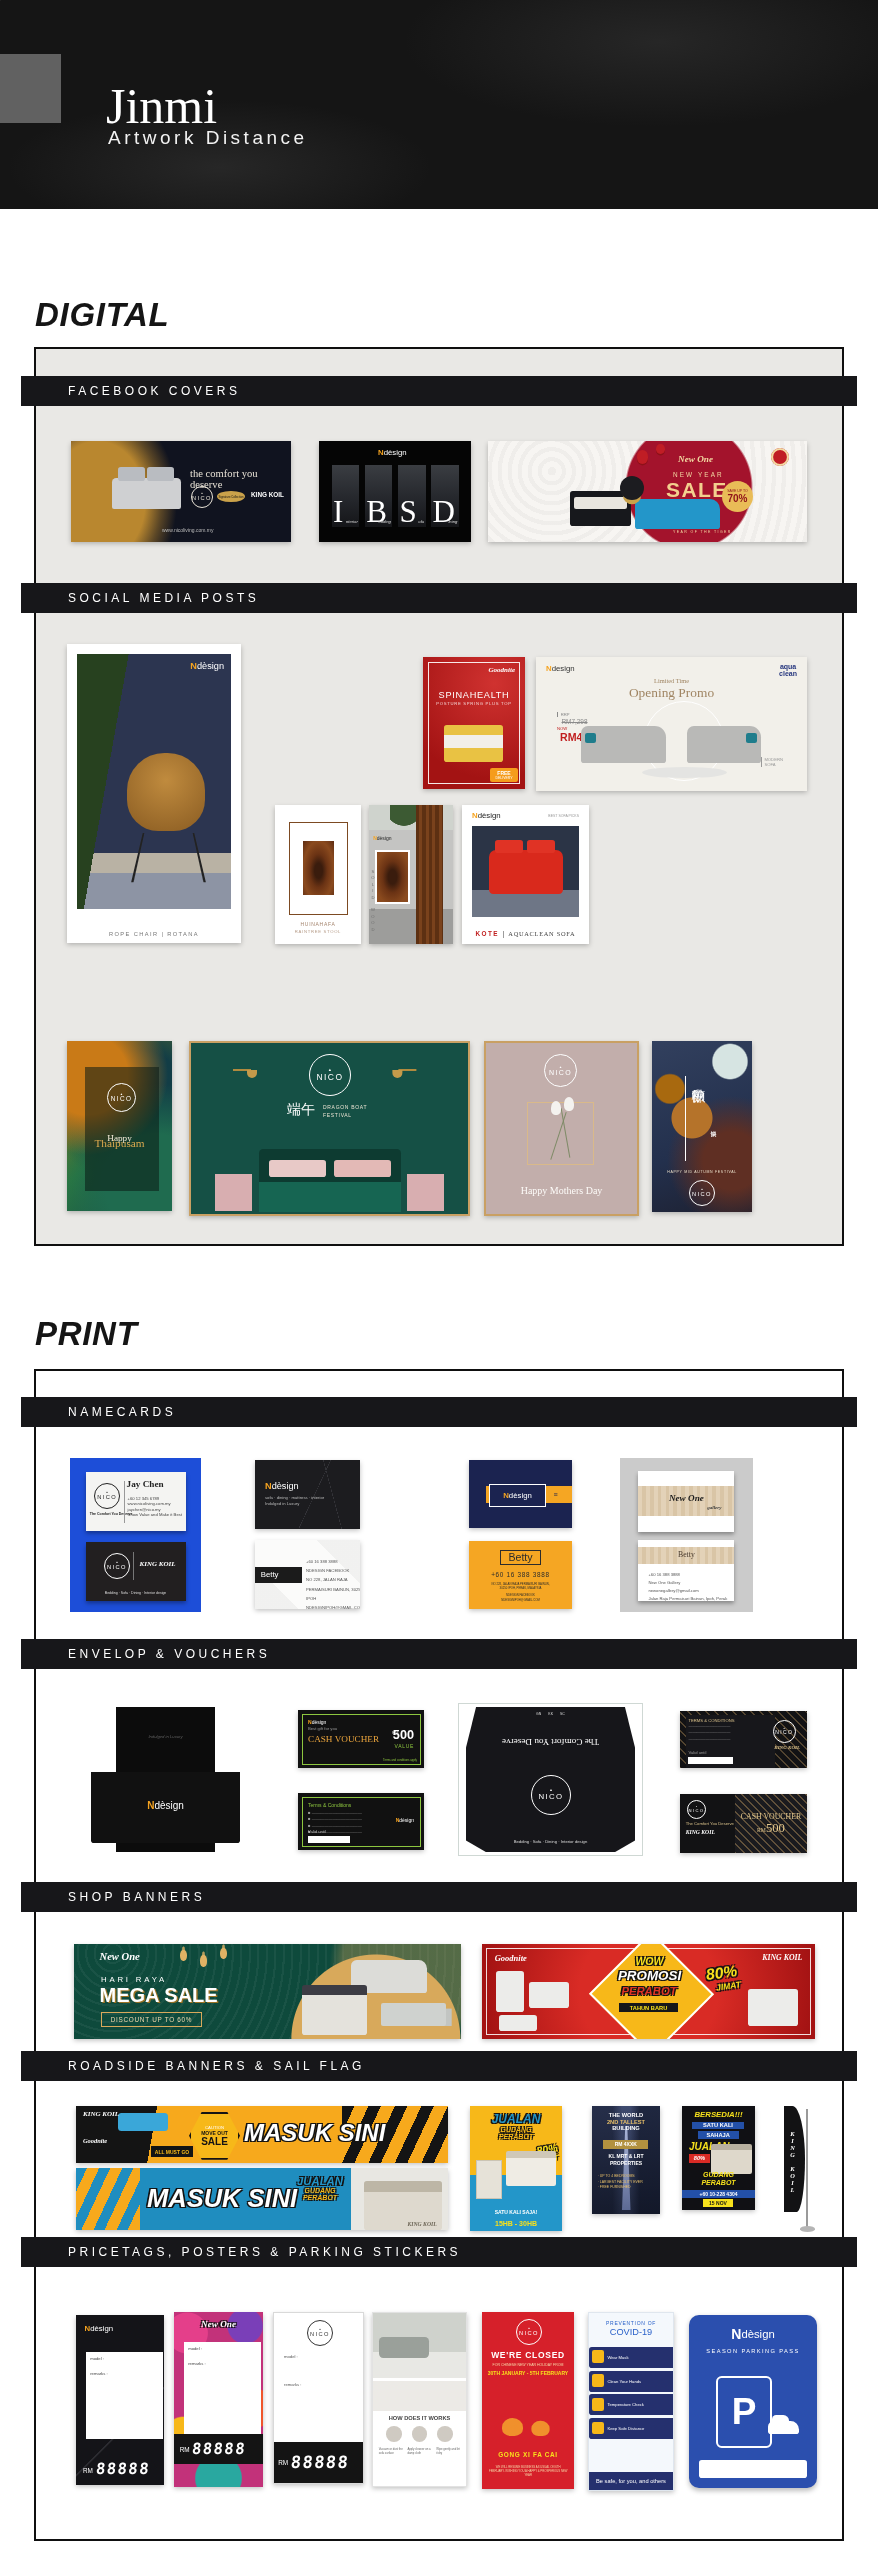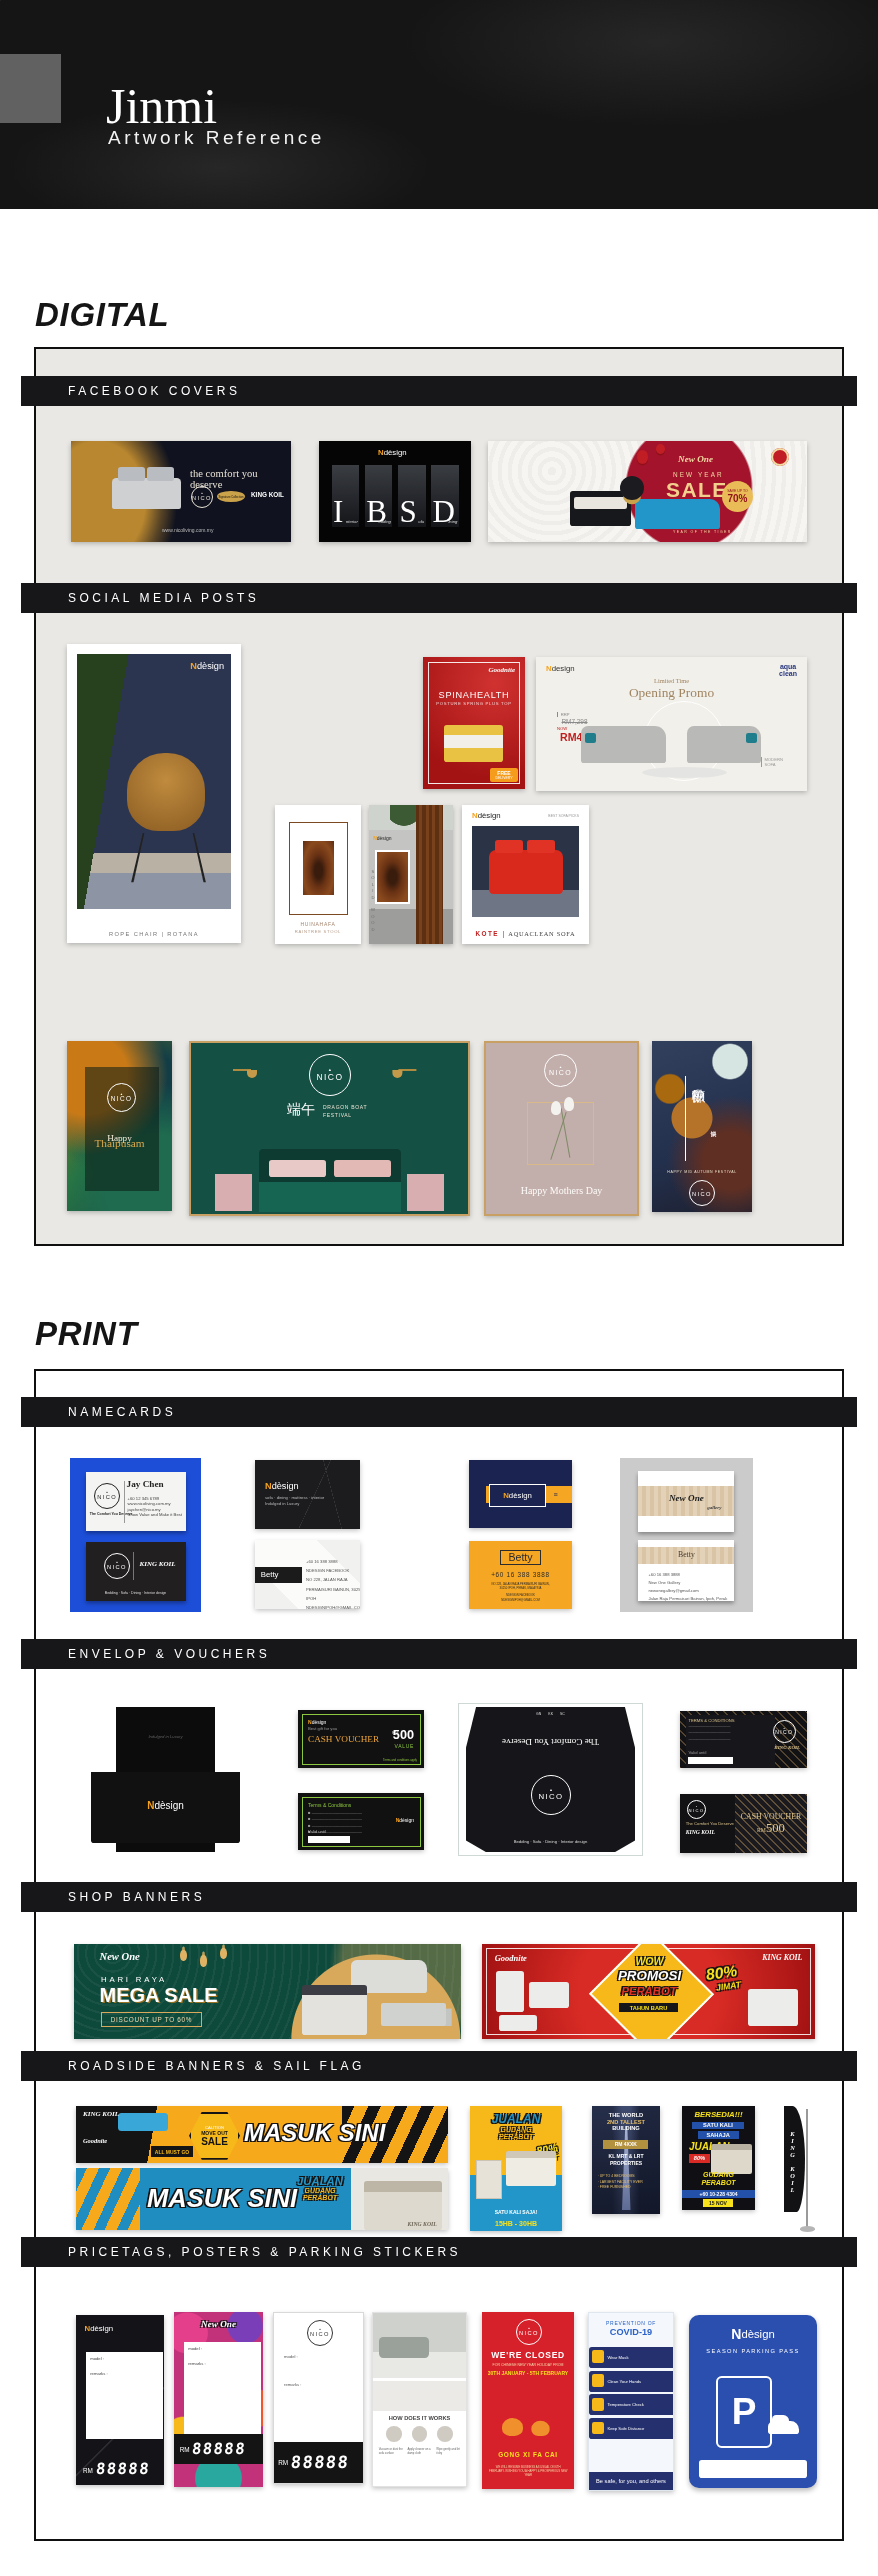--- a/index.html
+++ b/index.html
@@ -226,21 +226,21 @@
   #pt7 .car:before{content:"";position:absolute;left:4.2px;top:-5.7px;width:17px;height:7px;background:#fff;border-radius:4.2px 5.7px 0 0;}
 </style>
 </head>
 <body>
 
 <div id="page">
 
   <div id="header" class="abs">
     <div id="hdr-square" class="abs"></div>
     <div id="hdr-title" class="abs">Jinmi</div>
-    <div id="hdr-sub" class="abs">Artwork Reference</div>
+    <div id="hdr-sub" class="abs">Artwork Distance</div>
   </div>
 
   <div class="abs sec-h" style="left:35px;top:296px;">DIGITAL</div>
   <div id="box-digital" class="abs big-box"></div>
 
   <div class="abs bar" style="top:376px;">
       <span>FACEBOOK COVERS</span>
     </div>
 
   <div id="fb1" class="t">
@@ -731,21 +731,21 @@
       </div>
     <div class="abs c" style="left:0;top:38px;width:100%;font-size:8.5px;font-weight:bold;letter-spacing:0.7px;">WE'RE CLOSED</div>
     <div class="abs c" style="left:0;top:51px;width:100%;font-size:3.5px;color:#f6d9a8;">FOR CHINESE NEW YEAR HOLIDAY FROM</div>
     <div class="abs c" style="left:0;top:58px;width:100%;font-size:5px;font-weight:bold;color:#f7e11c;">30TH JANUARY - 5TH FEBRUARY</div>
     <div class="tig"></div>
     <div class="abs c" style="left:0;top:139px;width:100%;font-size:6.4px;font-weight:bold;color:#f7e11c;letter-spacing:0.7px;">GONG XI FA CAI</div>
     <div class="abs c" style="left:5.7px;top:153px;width:81px;font-size:2.8px;color:#f6d9a8;text-align:center;">WE WILL RESUME BUSINESS AS USUAL ON 6TH FEBRUARY. WISHING YOU A HAPPY &amp; PROSPEROUS NEW YEAR</div>
   </div>
   <div id="pt6" class="t">
     <div class="abs c" style="left:0;top:7px;width:100%;font-size:5px;letter-spacing:0.7px;color:#2b62c9;">PREVENTION OF</div>
-    <div class="abs c" style="left:0;top:14px;width:100%;font-size:9.2px;font-weight:bold;color:#2b62c9;">COVID-19</div>
+    <div class="abs c" style="left:0;top:14px;width:100%;font-size:9.2px;font-weight:normal;color:#2b62c9;">COVID-19</div>
     <div class="abs" style="left:0;top:31px;width:100%;">
       <div class="row">
           <span>Wear Mask</span>
         </div>
       <div class="row">
           <span>Clean Your Hands</span>
         </div>
       <div class="row">
           <span>Temperature Check</span>
         </div>

